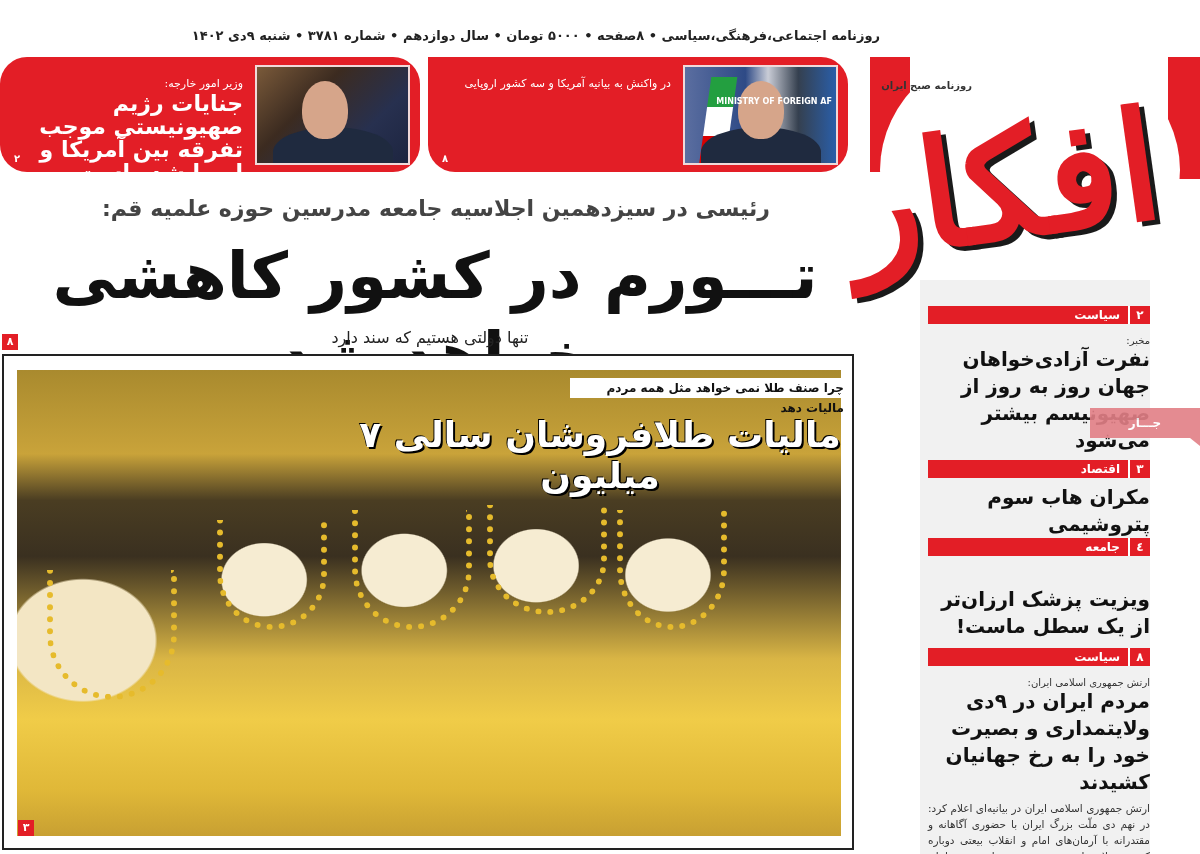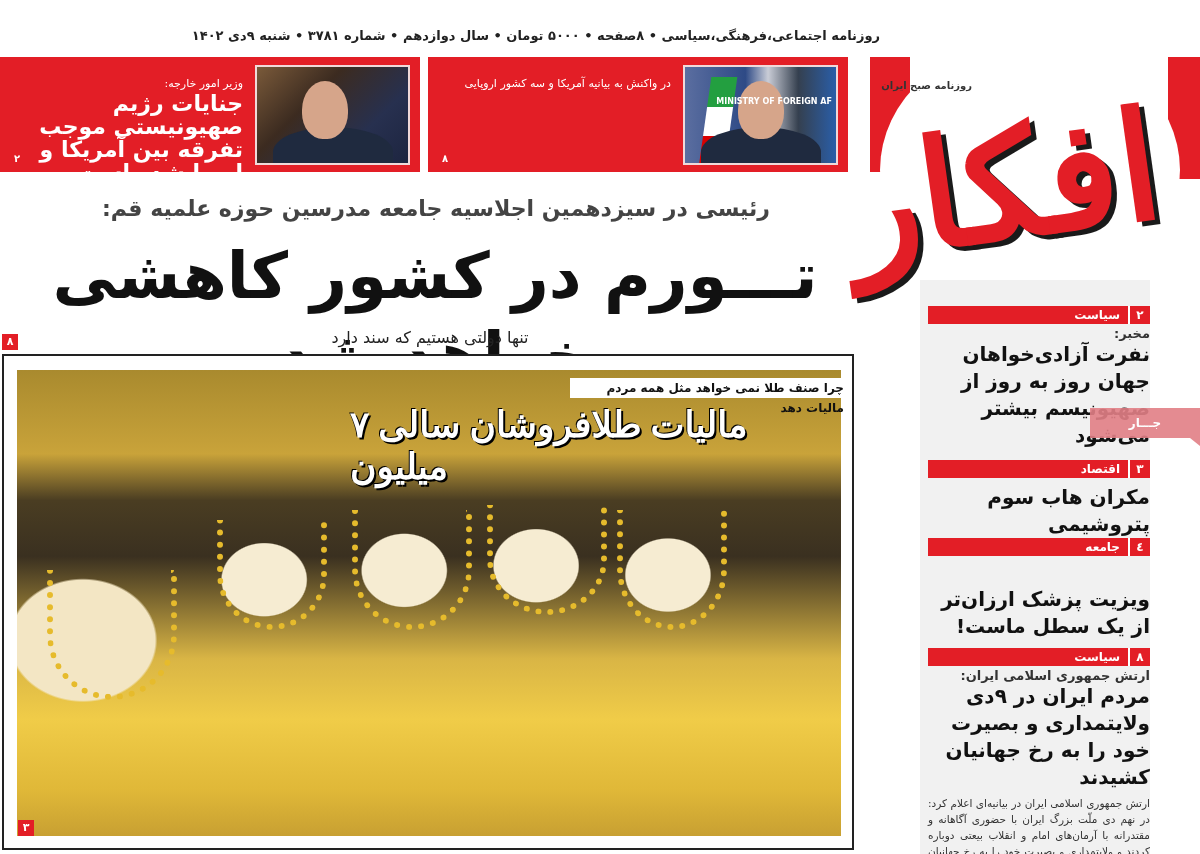--- a/index.html
+++ b/index.html
@@ -8,21 +8,21 @@
 
   
   .masthead-line {
     position: absolute; top: 28px; right: 320px; width: 560px; height: 20px;
     font-size: 13px; font-weight: bold; color: #222; text-align: right; white-space: nowrap;
   }
 
   
   .banner {
     position: absolute; top: 57px; height: 115px; background: #e31e26;
-    display: flex; align-items: center; padding: 6px 10px;
+    display: flex; align-items: center; padding: 6px 10px; border-radius: 27px;
   }
   .banner.left { left: 0; width: 420px; }
   .banner.mid { left: 428px; width: 420px; border-top-left-radius: 0; }
   .banner .photo {
     width: 155px; height: 100px; border: 2px solid #f0d9d9; flex-shrink: 0;
     position: relative; overflow: hidden;
   }
   .banner.left .photo { background: linear-gradient(135deg,#7a5a3a 0%,#3c2b20 35%,#27304f 70%,#1d2540 100%); }
   .banner.mid .photo { background: linear-gradient(90deg,#5b6ea0 0%,#2e4a86 40%,#c9ccd6 55%,#35404f 75%,#2a5ea8 100%); }
   .photo .face {
@@ -64,21 +64,21 @@
 
   
   .sidebar { position: absolute; right: 50px; top: 280px; width: 230px; height: 574px; background: #f1f1f1; }
   .sb-header {
     position: absolute; height: 18px; right: 0; width: 222px; left: 8px; background: #e31e26;
     display: flex; align-items: center; color: #fff; font-size: 12px; font-weight: bold;
   }
   .sb-header .num { width: 22px; text-align: center; border-left: 2px solid #fff; height: 100%; line-height: 18px; }
   .sb-header .sec { padding-right: 8px; }
   .sb-item { position: absolute; right: 0; width: 222px; left: 8px; text-align: right; }
-  .sb-kicker { font-size: 13px; color: #333; margin-top: 0; font-weight: bold; }
+  .sb-kicker { font-size: 10px; color: #333; margin-top: 9px; }
   .sb-title { font-size: 20px; font-weight: bold; line-height: 27px; color: #111; }
   .sb-body { font-size: 10.5px; line-height: 16px; color: #333; margin-top: 4px; text-align: justify; }
 
   .jar-badge {
     position: absolute; right: 0; top: 408px; width: 110px; height: 30px; background: #e27f86;
     color: #fff; font-size: 12px; font-weight: bold; text-align: center; line-height: 30px; opacity: 0.9;
   }
   .jar-badge::after {
     content: ""; position: absolute; right: 0; bottom: -8px; border-top: 8px solid #e27f86;
     border-left: 10px solid transparent;
@@ -109,22 +109,22 @@
       linear-gradient(180deg, #a98a2e 0%, #c9a33a 18%, #4a3d22 28%, #3a3020 40%, #d9b545 62%, #f0cc48 75%, #e0b838 90%, #c8a032 100%);
   }
   .gold-photo .necklace {
     position: absolute; border: 6px dotted #e6bb2c; border-top: none; border-radius: 0 0 50% 50%;
   }
   .photo-kicker {
     position: absolute; top: 378px; left: 570px; width: 280px; height: 20px; background: #ffffff;
     font-size: 12px; font-weight: bold; color: #111; text-align: right; padding-right: 6px; line-height: 20px;
   }
   .photo-headline {
-    position: absolute; top: 404px; left: 350px; width: 500px; text-align: left;
-    font-size: 36px; font-weight: bold; color: #fff; text-shadow: 2px 2px 0 #000, -1px -1px 0 #000; font-family: Liberation Serif, serif;
+    position: absolute; top: 414px; left: 350px; width: 500px; text-align: center;
+    font-size: 36px; font-weight: bold; color: #fff; text-shadow: 2px 2px 0 #000, -1px -1px 0 #000;
   }
 </style>
 </head>
 <body>
 
 <div class="masthead-line">روزنامه اجتماعی،فرهنگی،سیاسی • ۸صفحه • ۵۰۰۰ تومان • سال دوازدهم • شماره ۳۷۸۱ • شنبه ۹دی ۱۴۰۲</div>
 
 <div class="banner left">
   <div class="photo">
     <div class="body"></div>

